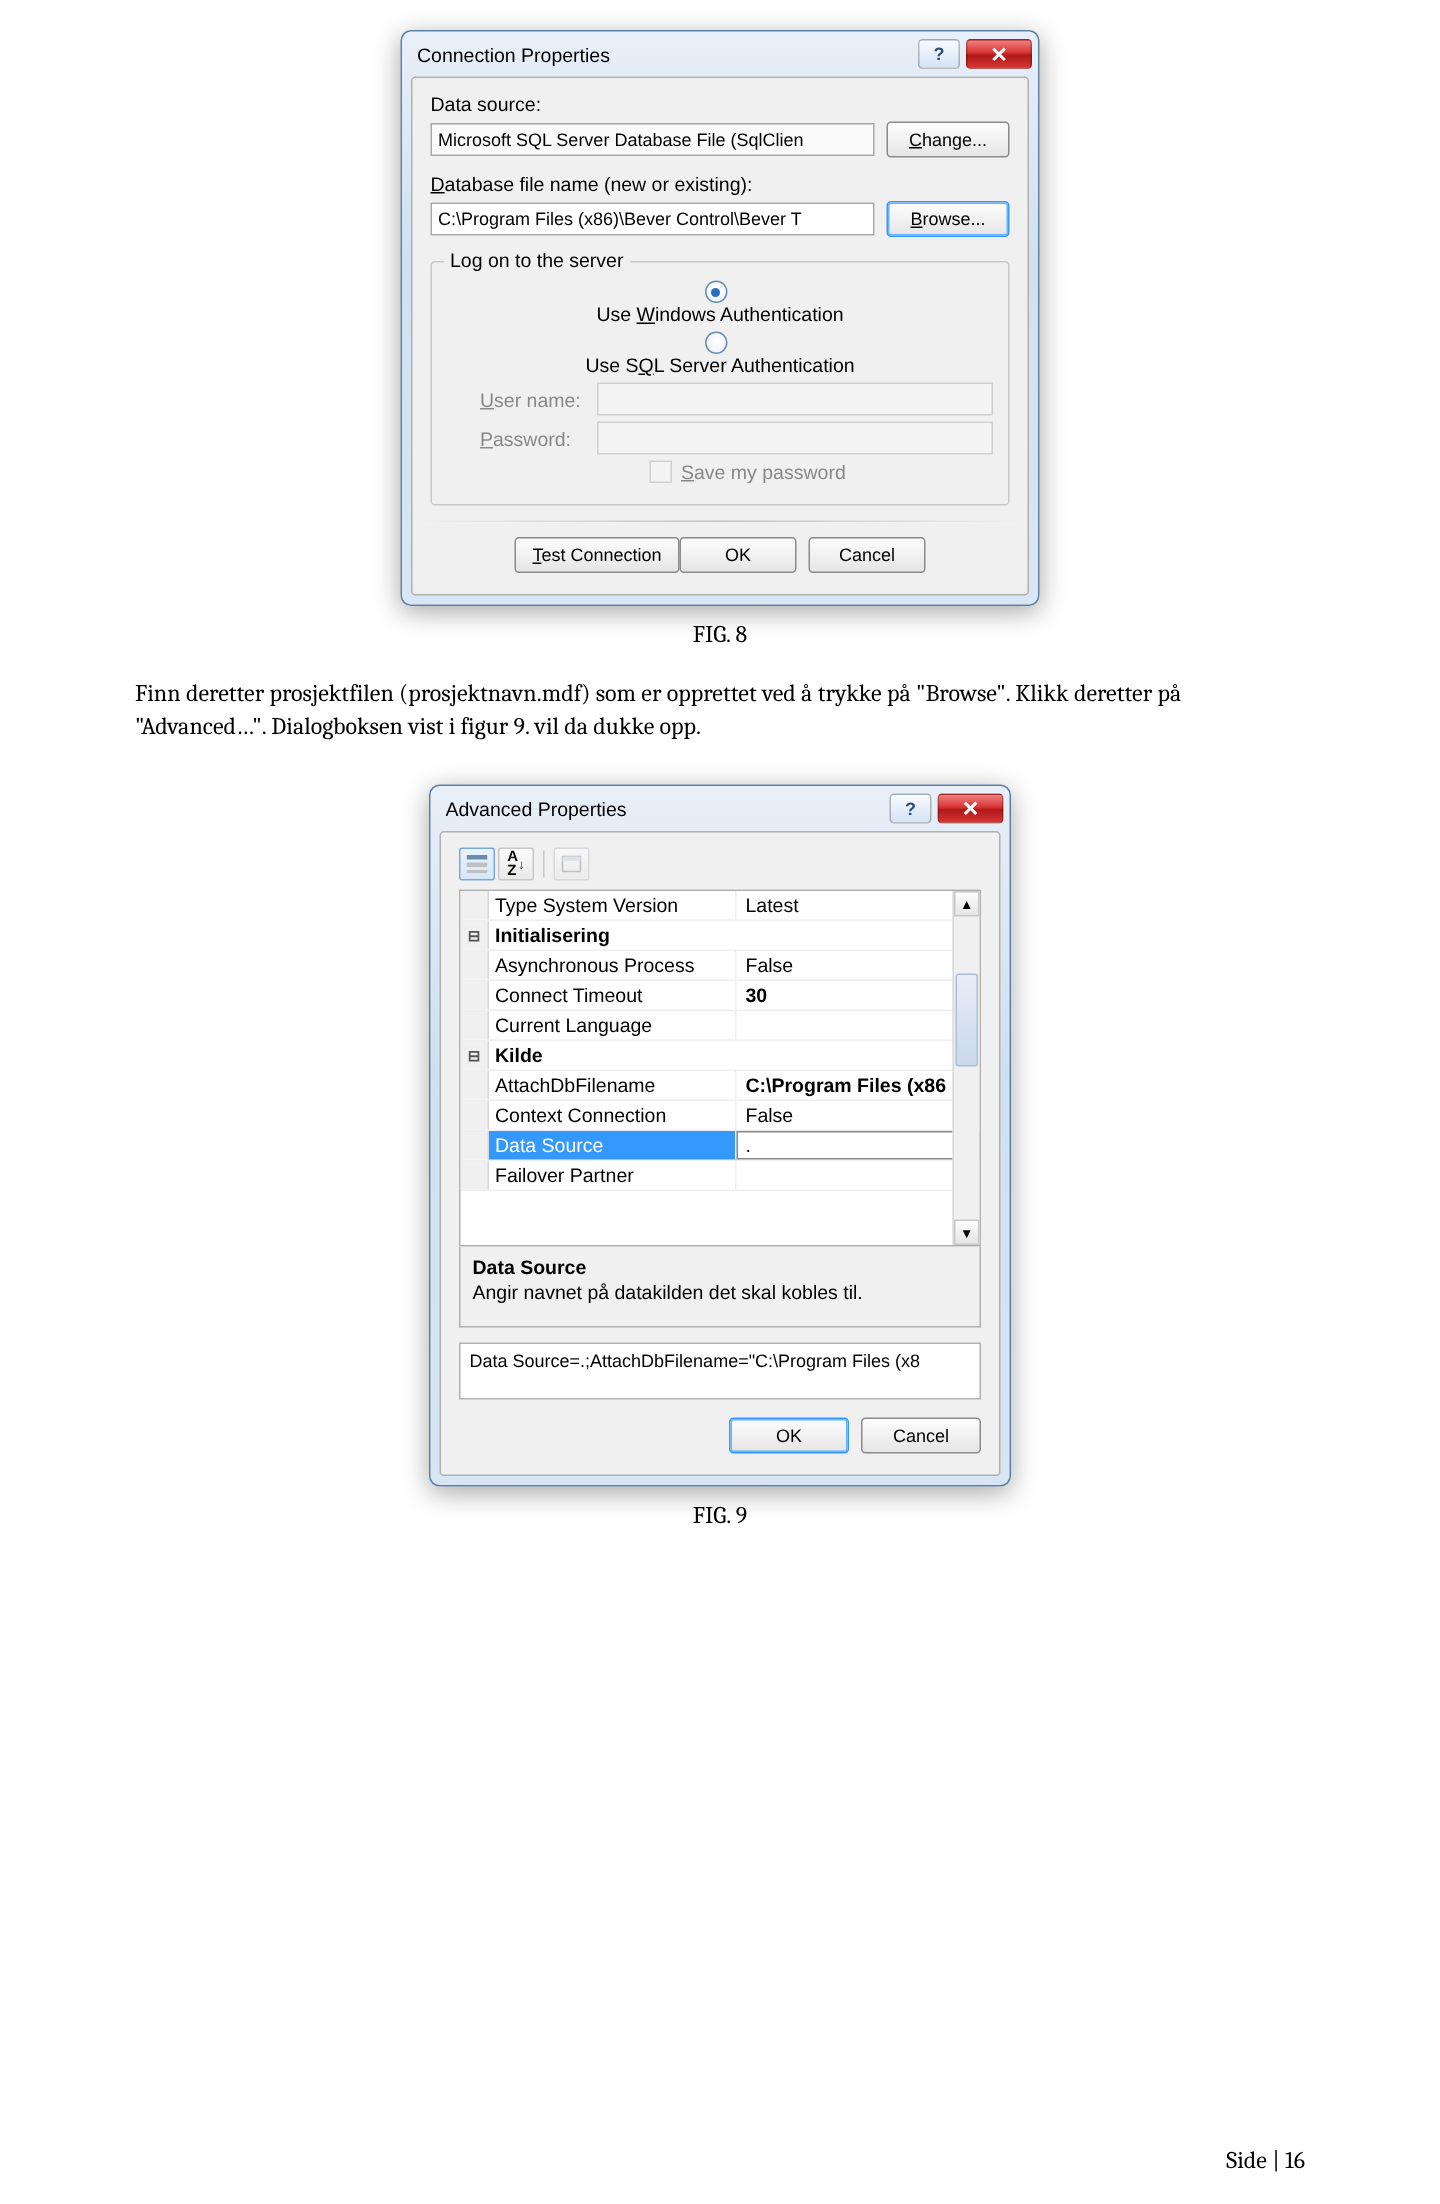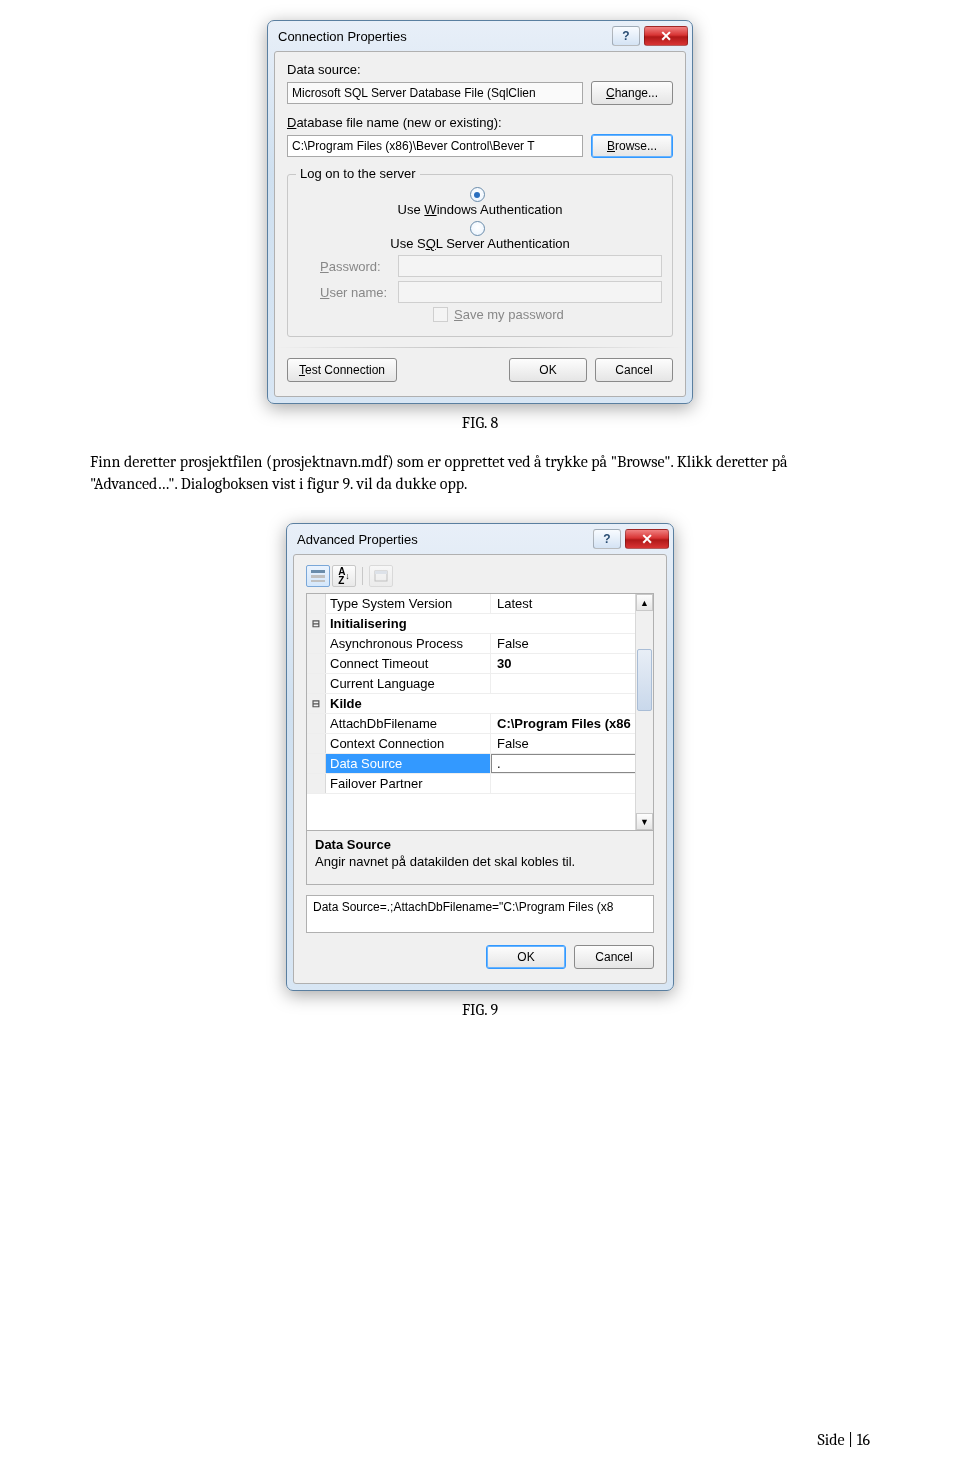--- a/index.html
+++ b/index.html
@@ -351,43 +351,43 @@
             <span>Use <u class="key">W</u>indows Authentication</span>
           </div>
           <div class="radio">
             <span class="radio-dot"></span>
             <span>Use S<u class="key">Q</u>L Server Authentication</span>
           </div>
 
           <div style="padding-left:22px;">
             <div class="row">
               <div class="lbl disabled" style="width:78px;">
-                <u class="key">P</u>assword:
+                <u class="key">U</u>ser name:
               </div>
               <div class="txt" style="flex:1;background:#f4f4f4;border-color:#cfcfcf;"></div>
             </div>
             <div class="row">
               <div class="lbl disabled" style="width:78px;">
-                <u class="key">U</u>ser name:
+                <u class="key">P</u>assword:
               </div>
               <div class="txt" style="flex:1;background:#f4f4f4;border-color:#cfcfcf;"></div>
             </div>
             <div class="row" style="margin-left:113px;">
               <span class="chk" style="border-color:#cfcfcf;background:#f4f4f4;"></span>
               <span class="lbl disabled">
                 <u class="key">S</u>ave my password
               </span>
             </div>
           </div>
         </div>
 
 
         <div class="sep"></div>
 
-        <div class="row" style="justify-content:space-between;">
+        <div class="row" style="justify-content:center;">
           <div class="btn" style="min-width:110px;">
             <span><u class="key">T</u>est Connection</span>
           </div>
           <div style="display:flex;gap:8px;">
             <div class="btn">OK</div>
             <div class="btn">Cancel</div>
           </div>
         </div>
 
       </div>

